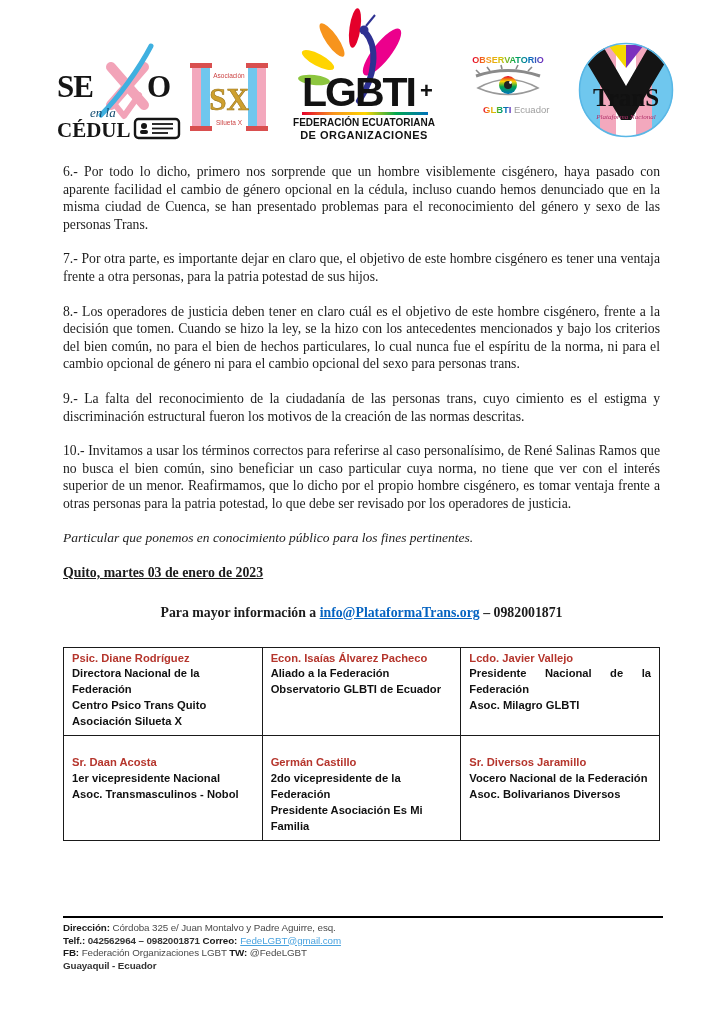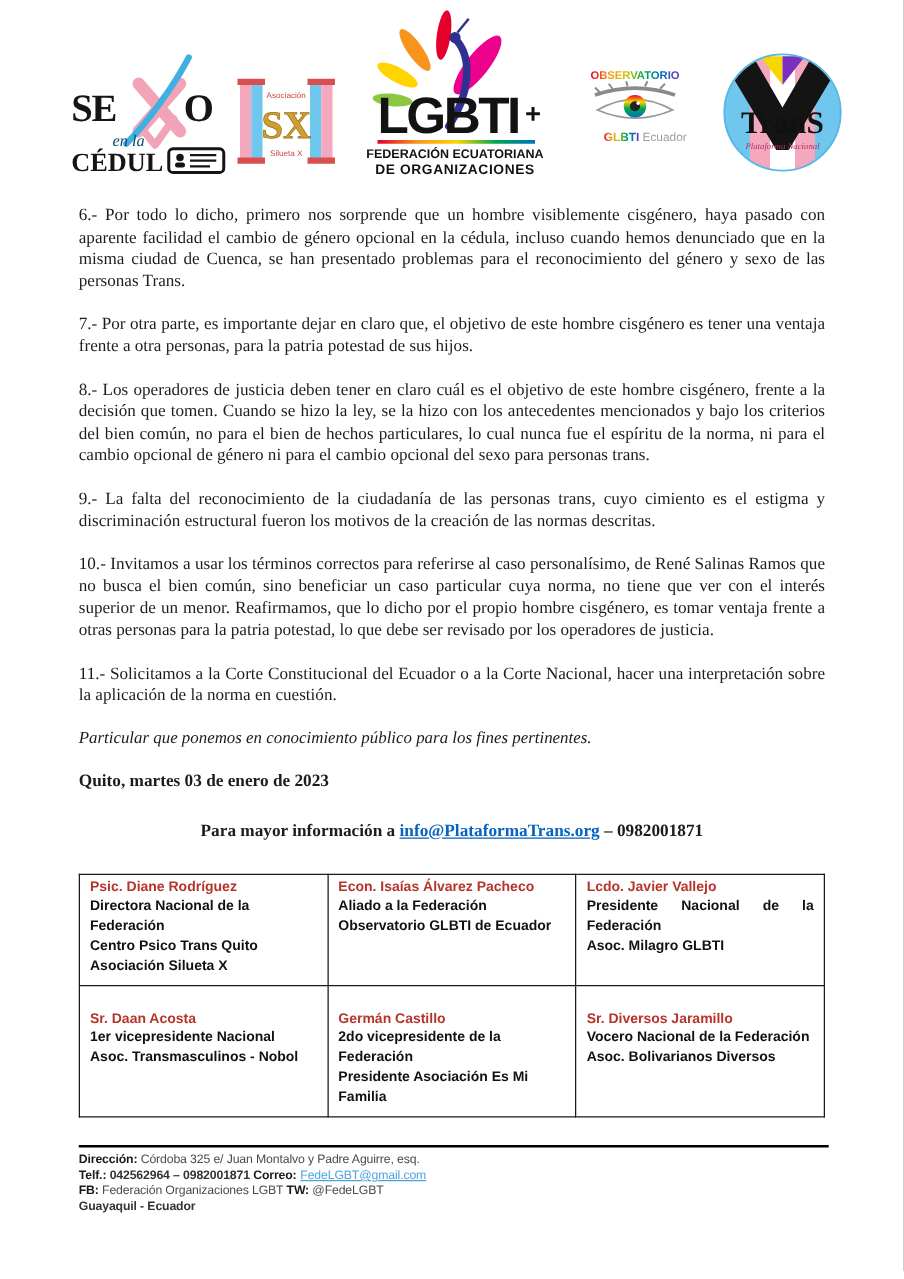--- a/index.html
+++ b/index.html
@@ -21,21 +21,21 @@
   .logo-trans{left:576px;top:40px;width:100px;height:100px;text-align:center;}
   .logo svg{width:100%;height:100%;display:block;}
 
   
   .main{margin:4px 63px 0 63px;}
   .para{
     font-size:13.7px;line-height:17.6px;
     text-align:justify;margin:13px 0 17px 0;
   }
   .closing{font-style:italic;font-size:13.5px;margin:2px 0 19px 0;}
-  .dateline{font-weight:bold;font-size:13.8px;margin:0 0 24px 0;}
+  .dateline{font-weight:bold;font-size:13.8px;margin:0 0 24px 0;text-decoration:underline;}
   .contactline{font-weight:bold;font-size:13.8px;text-align:center;margin:0 0 26px 0;}
   .contactline a{color:#0563c1;text-decoration:underline;font-weight:bold;text-align:center;}
 
   
   table.people{
     width:100%;border-collapse:collapse;
     font-family:"Liberation Sans", sans-serif;
     table-layout:fixed;
   }
   table.people td{
@@ -193,21 +193,20 @@
       </svg>
     </div>
   </div>
 
   <div class="main">
     <p class="para">6.- Por todo lo dicho, primero nos sorprende que un hombre visiblemente cisgénero, haya pasado con aparente facilidad el cambio de género opcional en la cédula, incluso cuando hemos denunciado que en la misma ciudad de Cuenca, se han presentado problemas para el reconocimiento del género y sexo de las personas Trans.</p>
     <p class="para">7.- Por otra parte, es importante dejar en claro que, el objetivo de este hombre cisgénero es tener una ventaja frente a otra personas, para la patria potestad de sus hijos.</p>
     <p class="para">8.- Los operadores de justicia deben tener en claro cuál es el objetivo de este hombre cisgénero, frente a la decisión que tomen. Cuando se hizo la ley, se la hizo con los antecedentes mencionados y bajo los criterios del bien común, no para el bien de hechos particulares, lo cual nunca fue el espíritu de la norma, ni para el cambio opcional de género ni para el cambio opcional del sexo para personas trans.</p>
     <p class="para">9.- La falta del reconocimiento de la ciudadanía de las personas trans, cuyo cimiento es el estigma y discriminación estructural fueron los motivos de la creación de las normas descritas.</p>
     <p class="para">10.- Invitamos a usar los términos correctos para referirse al caso personalísimo, de René Salinas Ramos que no busca el bien común, sino beneficiar un caso particular cuya norma, no tiene que ver con el interés superior de un menor. Reafirmamos, que lo dicho por el propio hombre cisgénero, es tomar ventaja frente a otras personas para la patria potestad, lo que debe ser revisado por los operadores de justicia.</p>
-    <p class="para">11.- Solicitamos a la Corte Constitucional del Ecuador o a la Corte Nacional, hacer una interpretación sobre la aplicación de la norma en cuestión.</p>
 
     <p class="closing">Particular que ponemos en conocimiento público para los fines pertinentes.</p>
     <p class="dateline">Quito, martes 03 de enero de 2023</p>
 
     <p class="contactline"><span>Para mayor información a </span><a href="#">info@PlataformaTrans.org</a><span> – 0982001871</span></p>
 
     <table class="people">
       <tbody>
           <tr class="row1">
         <td>

